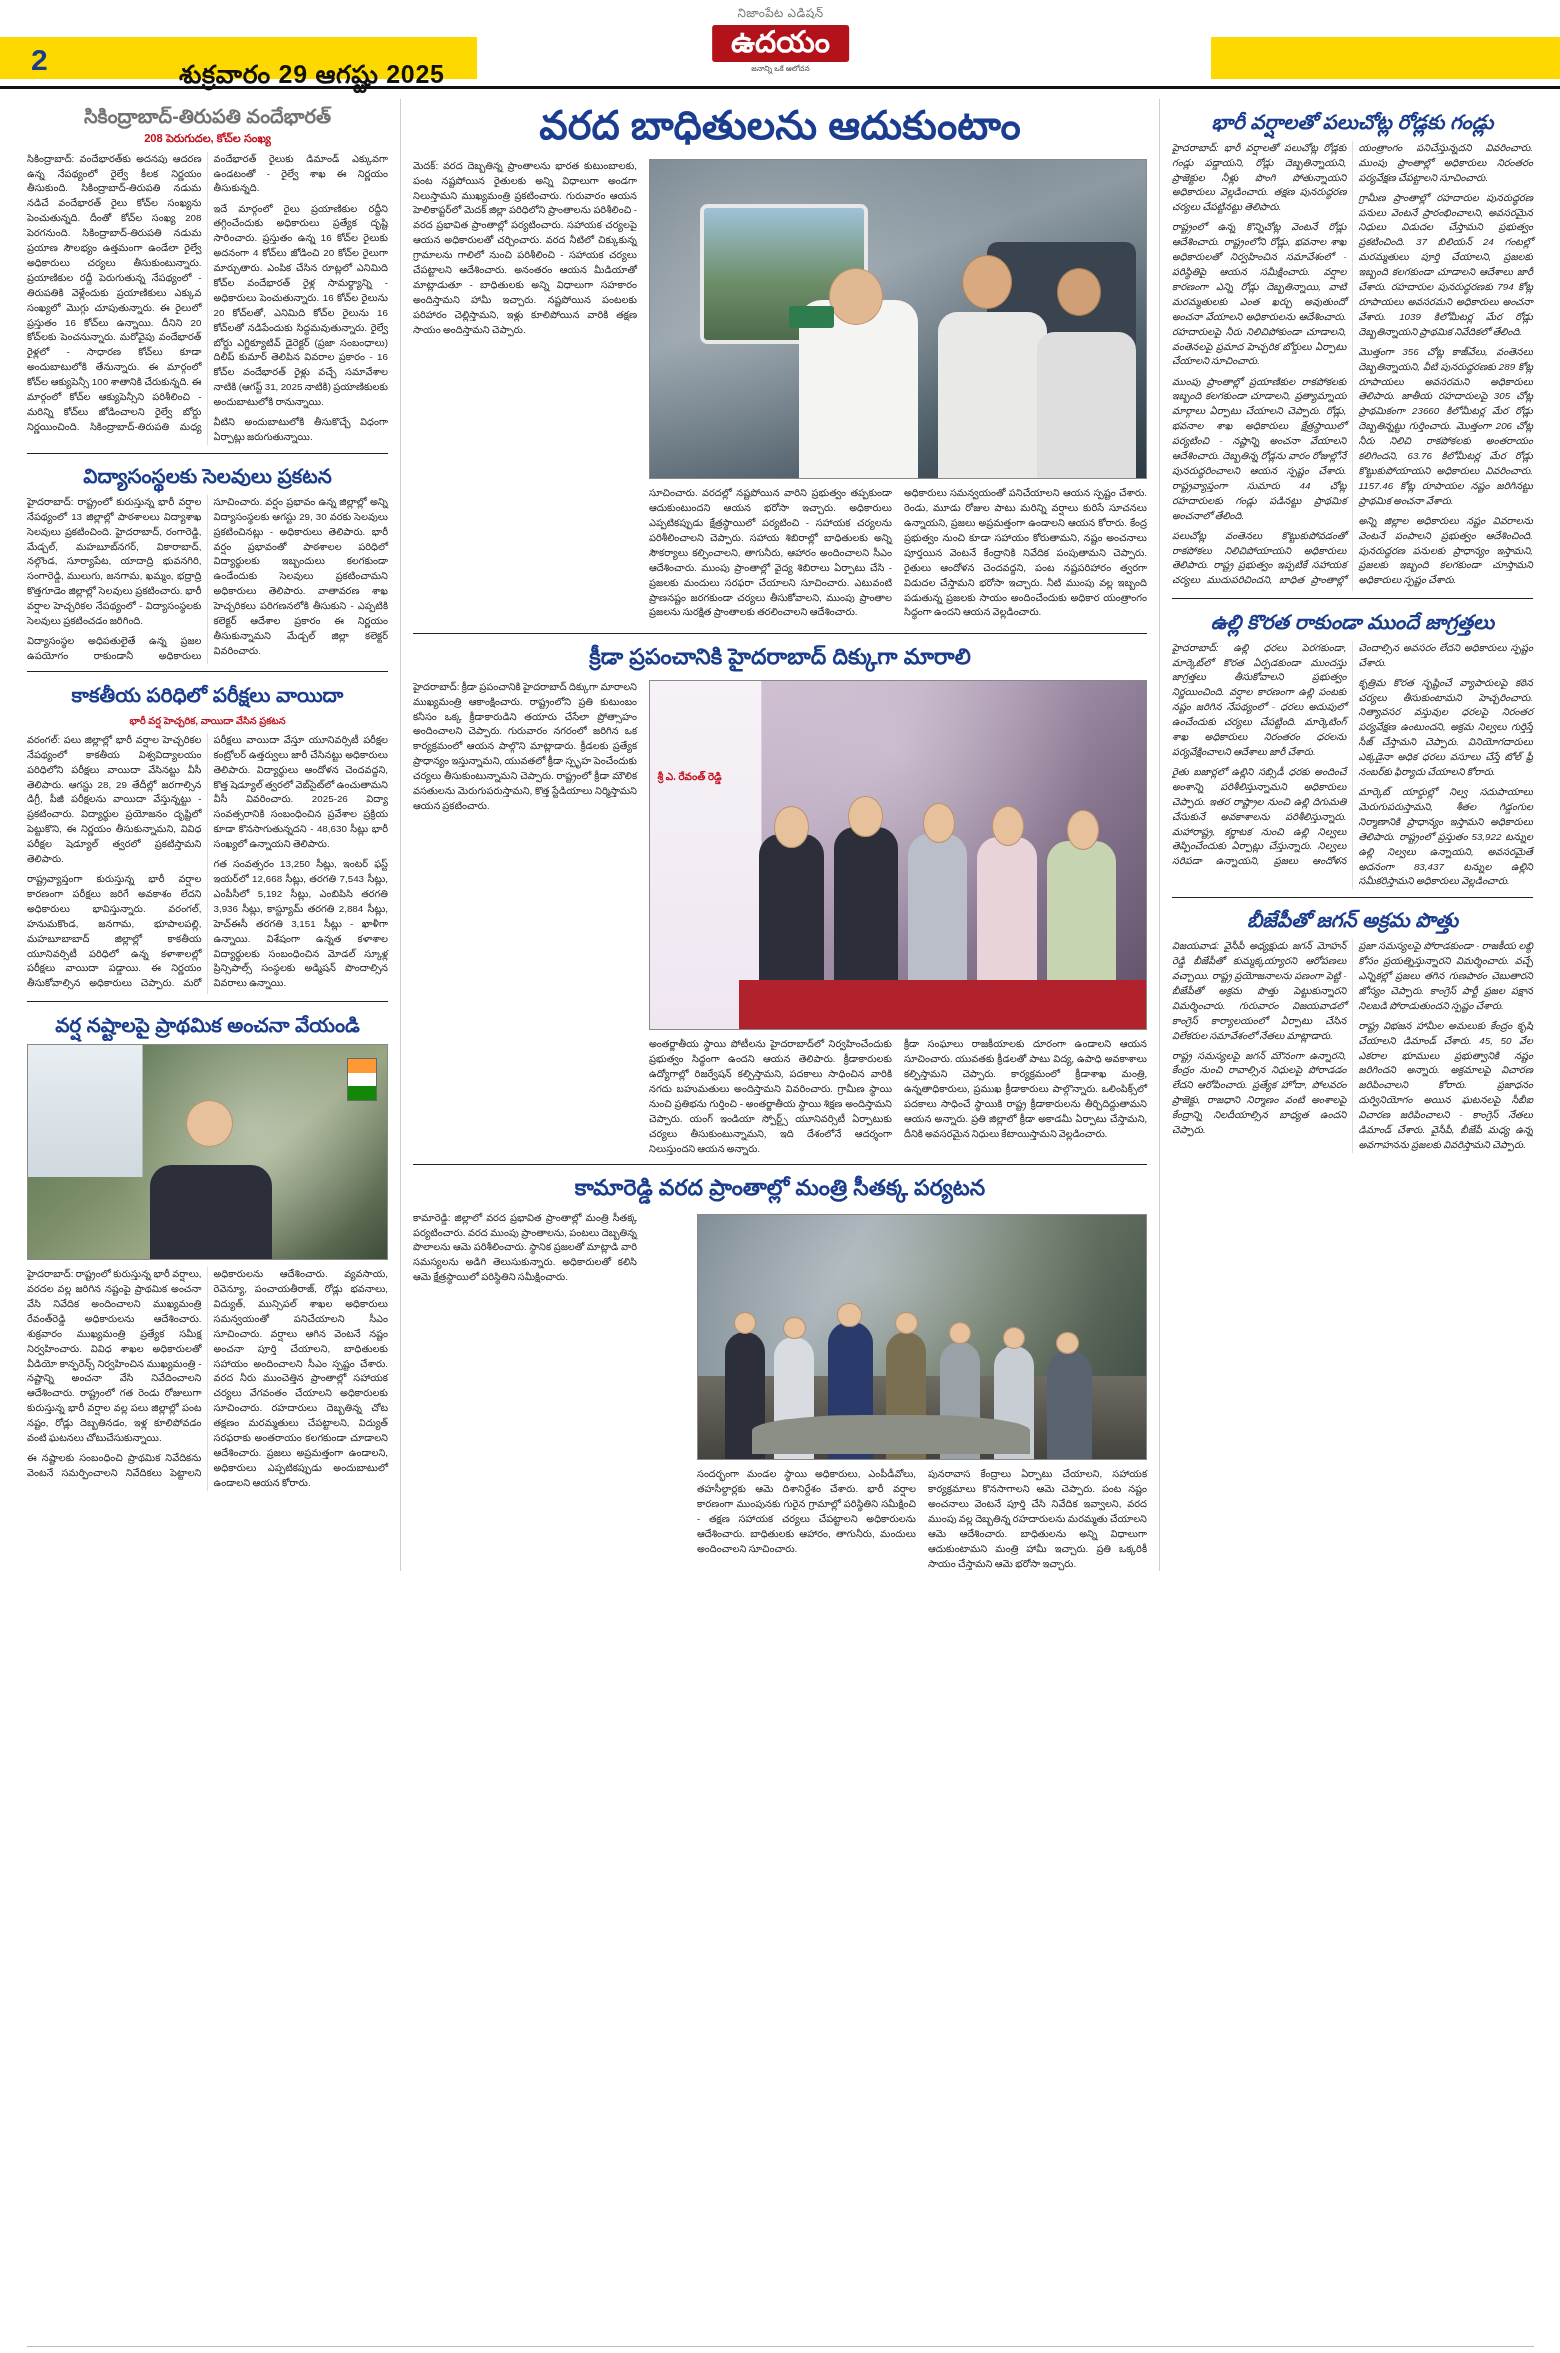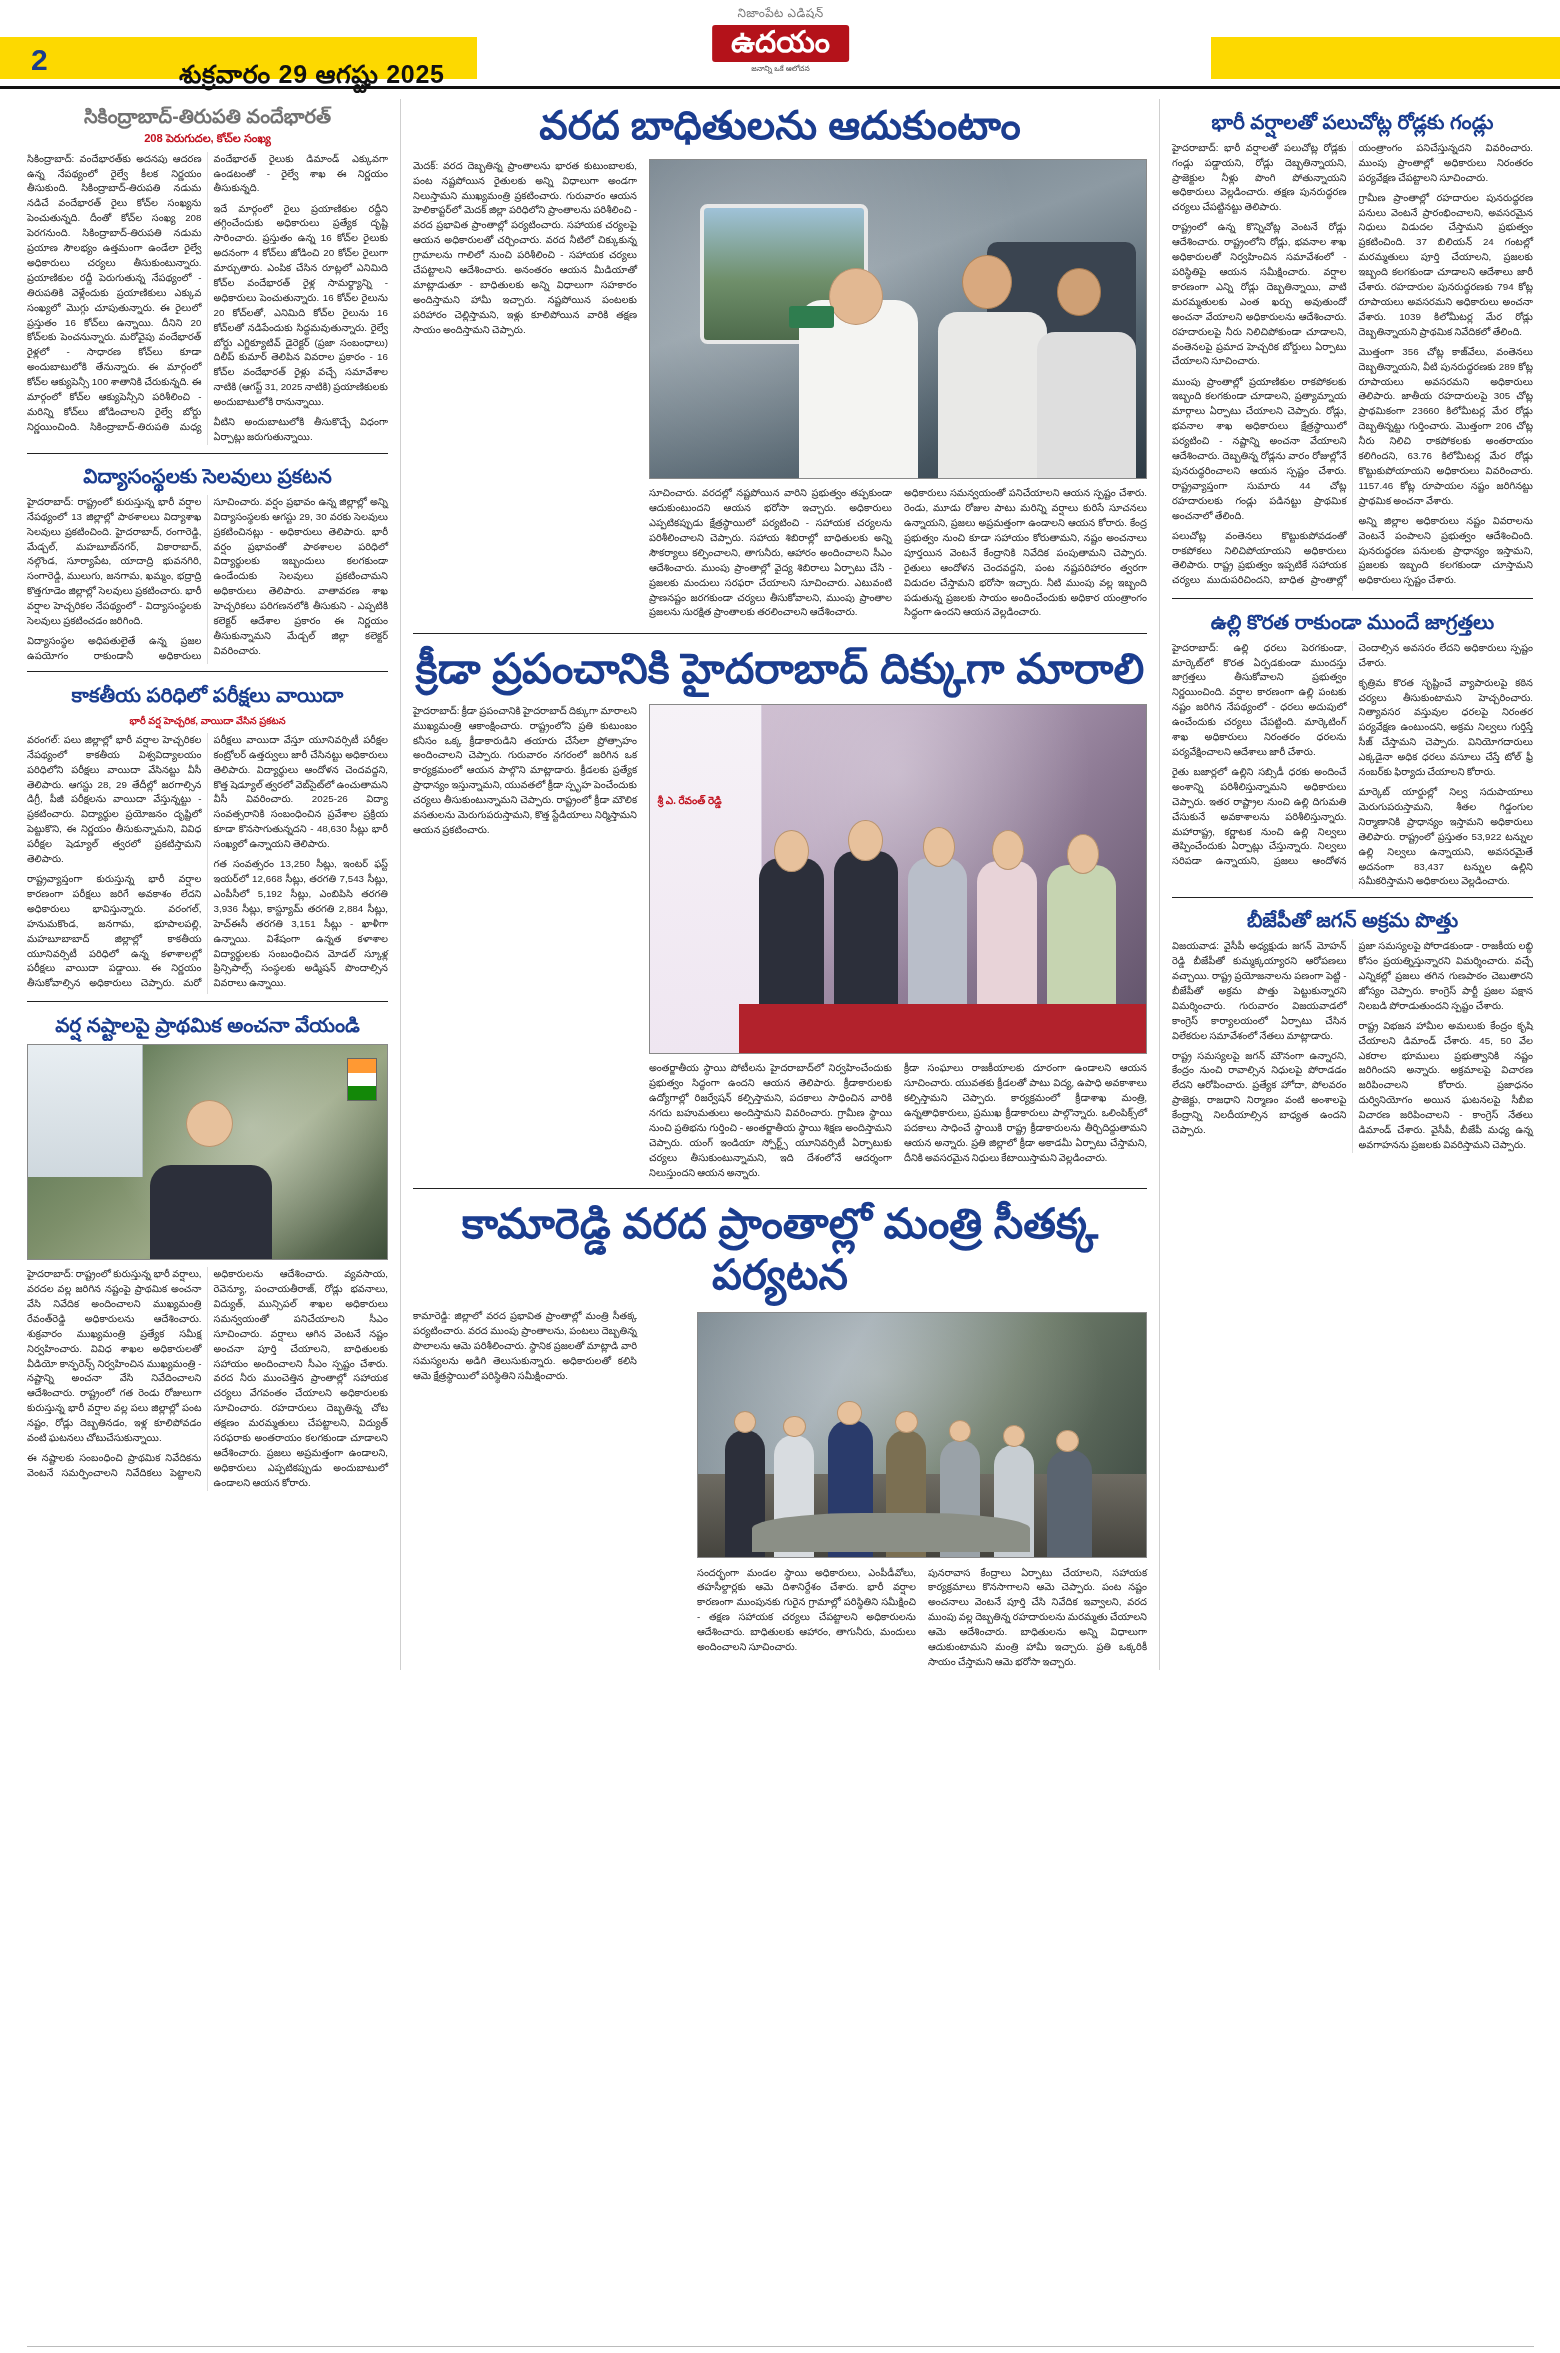--- a/index.html
+++ b/index.html
@@ -91,21 +91,21 @@
     position: relative;
     padding: 10.4px 27px 15px 27px;
     display: flex;
     gap: 0;
   }
   .col {
     position: relative;
   }
   .col-1 { width: 373px; padding-right: 12px; }
   .col-mid { width: 760px; padding: 0 12px; border-left: 0.7px solid #cfcfcf; border-right: 0.7px solid #cfcfcf;}
-  .col-3 { width: 373px; padding-left: 12px; }
+  .col-3 { width: 373px; padding-left: 12px; font-style: italic; }
 
   
   h2.head-blue {
     font-size: 19.4px;
     color: #737373;
     font-weight: bold;
     text-align: center;
     margin: 4.5px 0 3px 0;
     line-height: 1.25;
   }
@@ -119,21 +119,21 @@
   }
   h1.head-big {
     font-size: 40px;
     color: #1b3d8f;
     font-weight: bold;
     text-align: center;
     margin: 3px 0 10.4px 0;
     line-height: 1.15;
   }
   h1.head-mid {
-    font-size: 42px;
+    font-size: 22px;
     color: #1b3d8f;
     font-weight: bold;
     text-align: center;
     margin: 10.4px 0 9px 0;
     line-height: 1.2;
   }
   h2.head-col {
     font-size: 20px;
     color: #1b3d8f;
     font-weight: bold;

